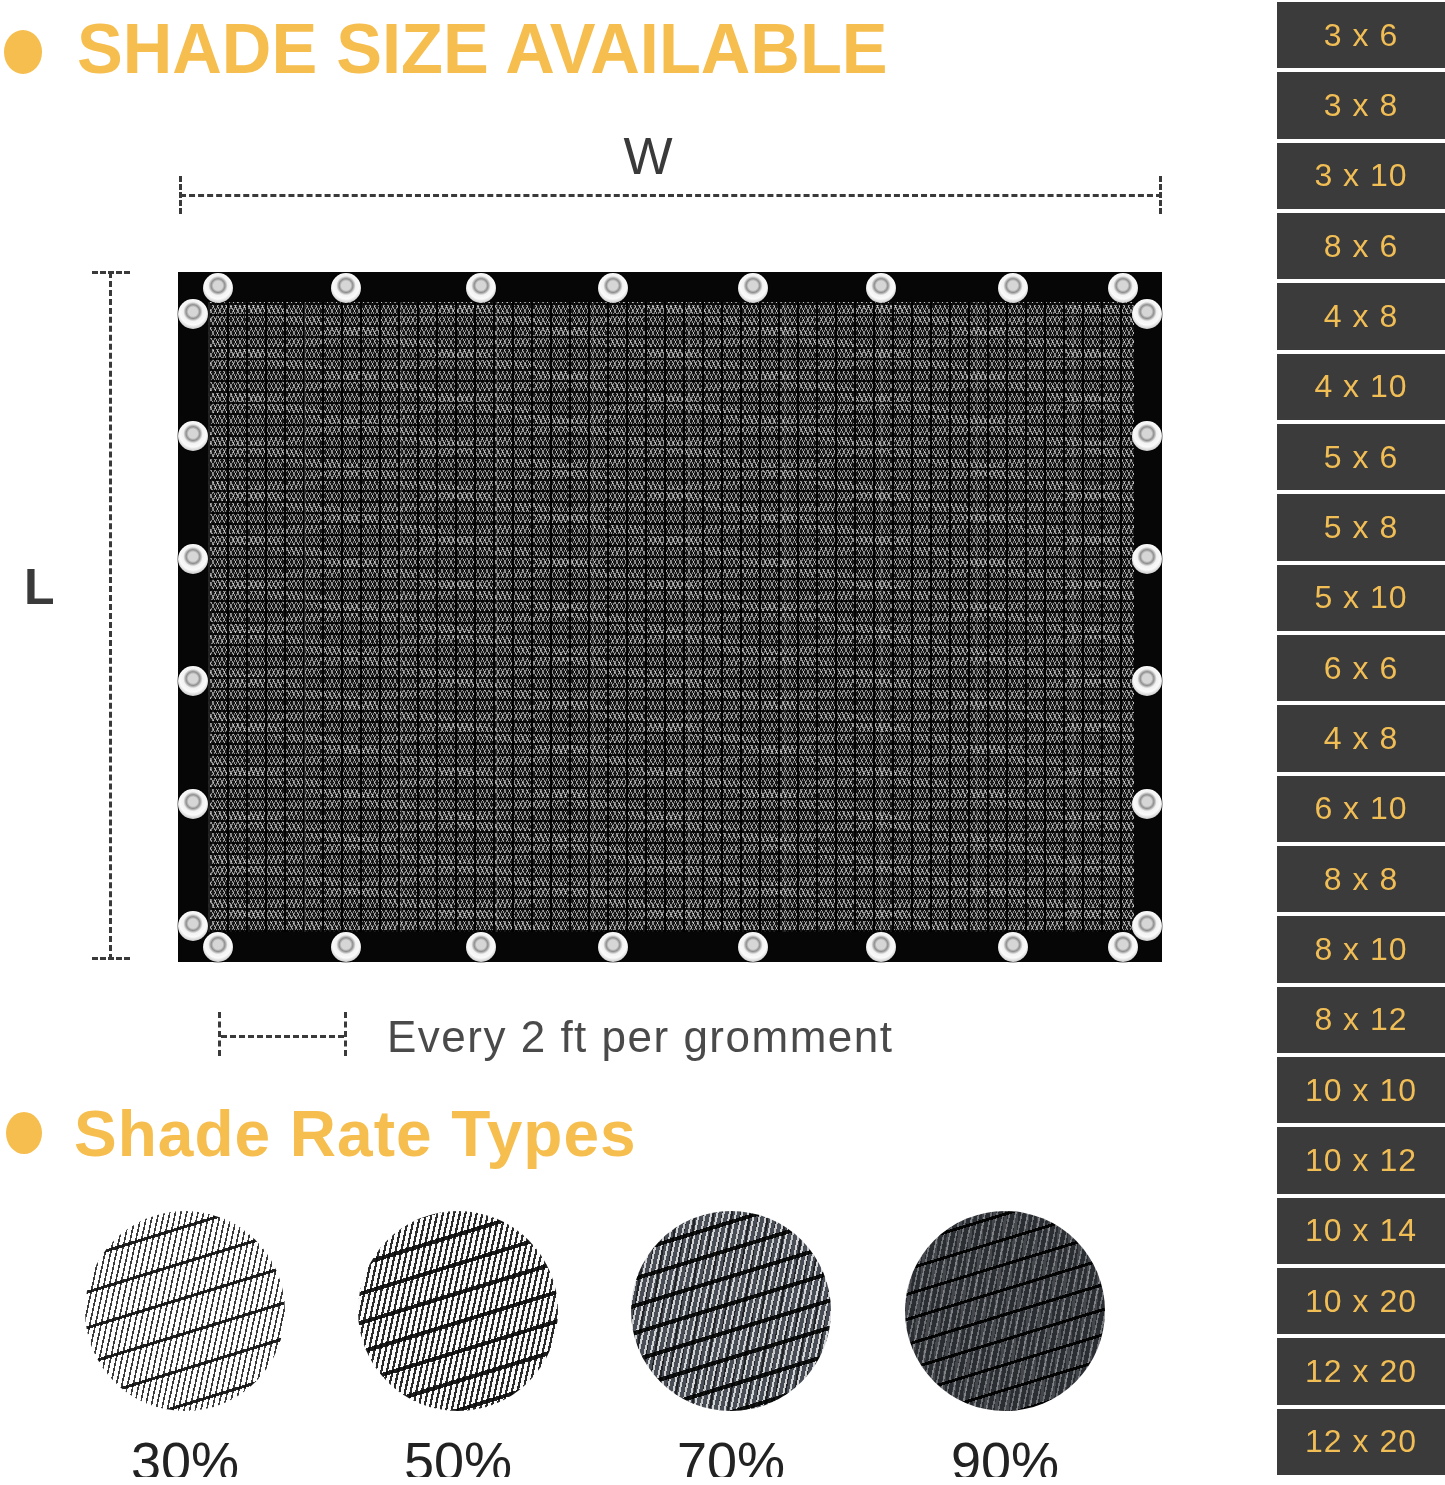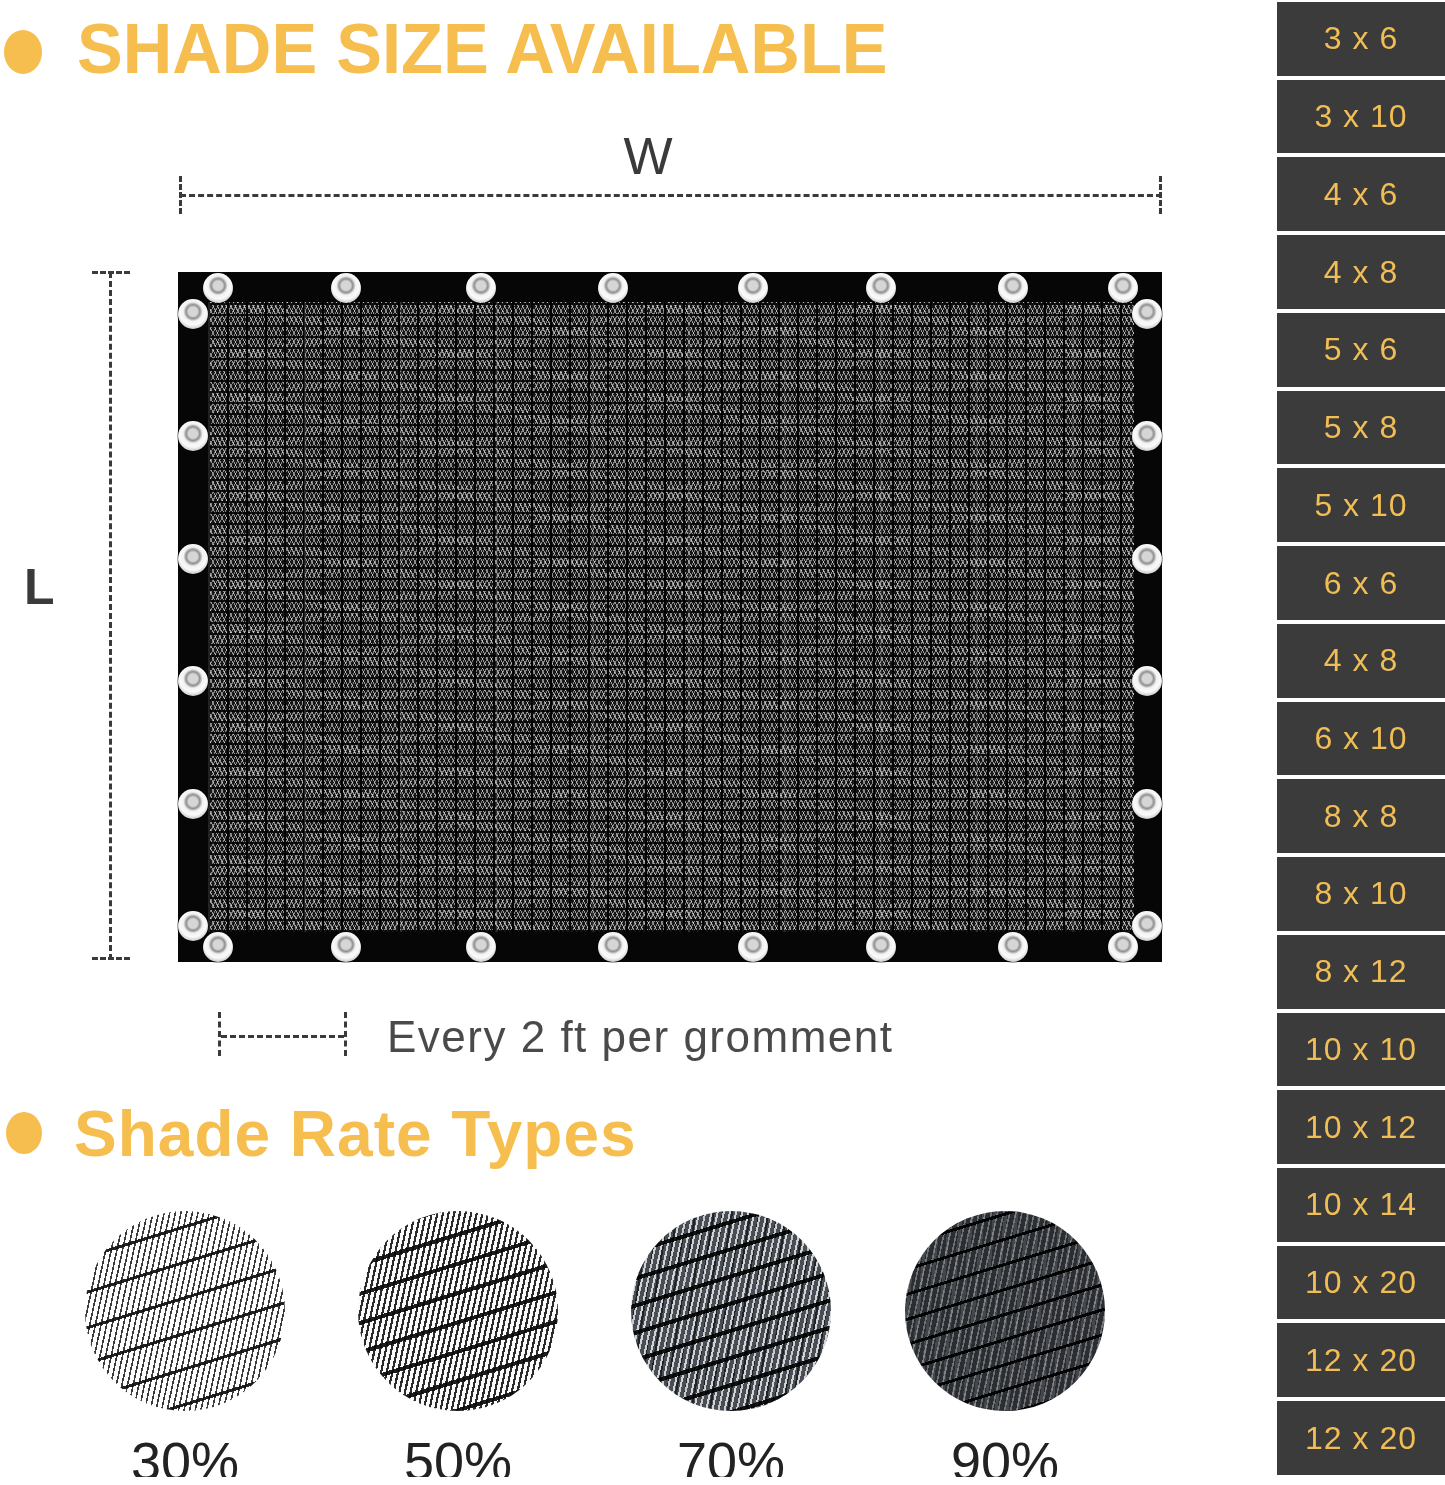--- a/index.html
+++ b/index.html
@@ -127,23 +127,25 @@
   <div class="rate-circle rate-70" style="left:631px;"></div>
   <div class="rate-circle rate-90" style="left:905px;"></div>
 
   <div class="rate-label" style="left:85px;">30%</div>
   <div class="rate-label" style="left:358px;">50%</div>
   <div class="rate-label" style="left:631px;">70%</div>
   <div class="rate-label" style="left:905px;">90%</div>
 
   <div id="size-column">
     <div class="size-box">3 x 6</div>
+    <div class="size-box">3 x 8</div>
     <div class="size-box">3 x 10</div>
-    <div class="size-box">4 x 6</div>
+    <div class="size-box">8 x 6</div>
     <div class="size-box">4 x 8</div>
+    <div class="size-box">4 x 10</div>
     <div class="size-box">5 x 6</div>
     <div class="size-box">5 x 8</div>
     <div class="size-box">5 x 10</div>
     <div class="size-box">6 x 6</div>
     <div class="size-box">4 x 8</div>
     <div class="size-box">6 x 10</div>
     <div class="size-box">8 x 8</div>
     <div class="size-box">8 x 10</div>
     <div class="size-box">8 x 12</div>
     <div class="size-box">10 x 10</div>

